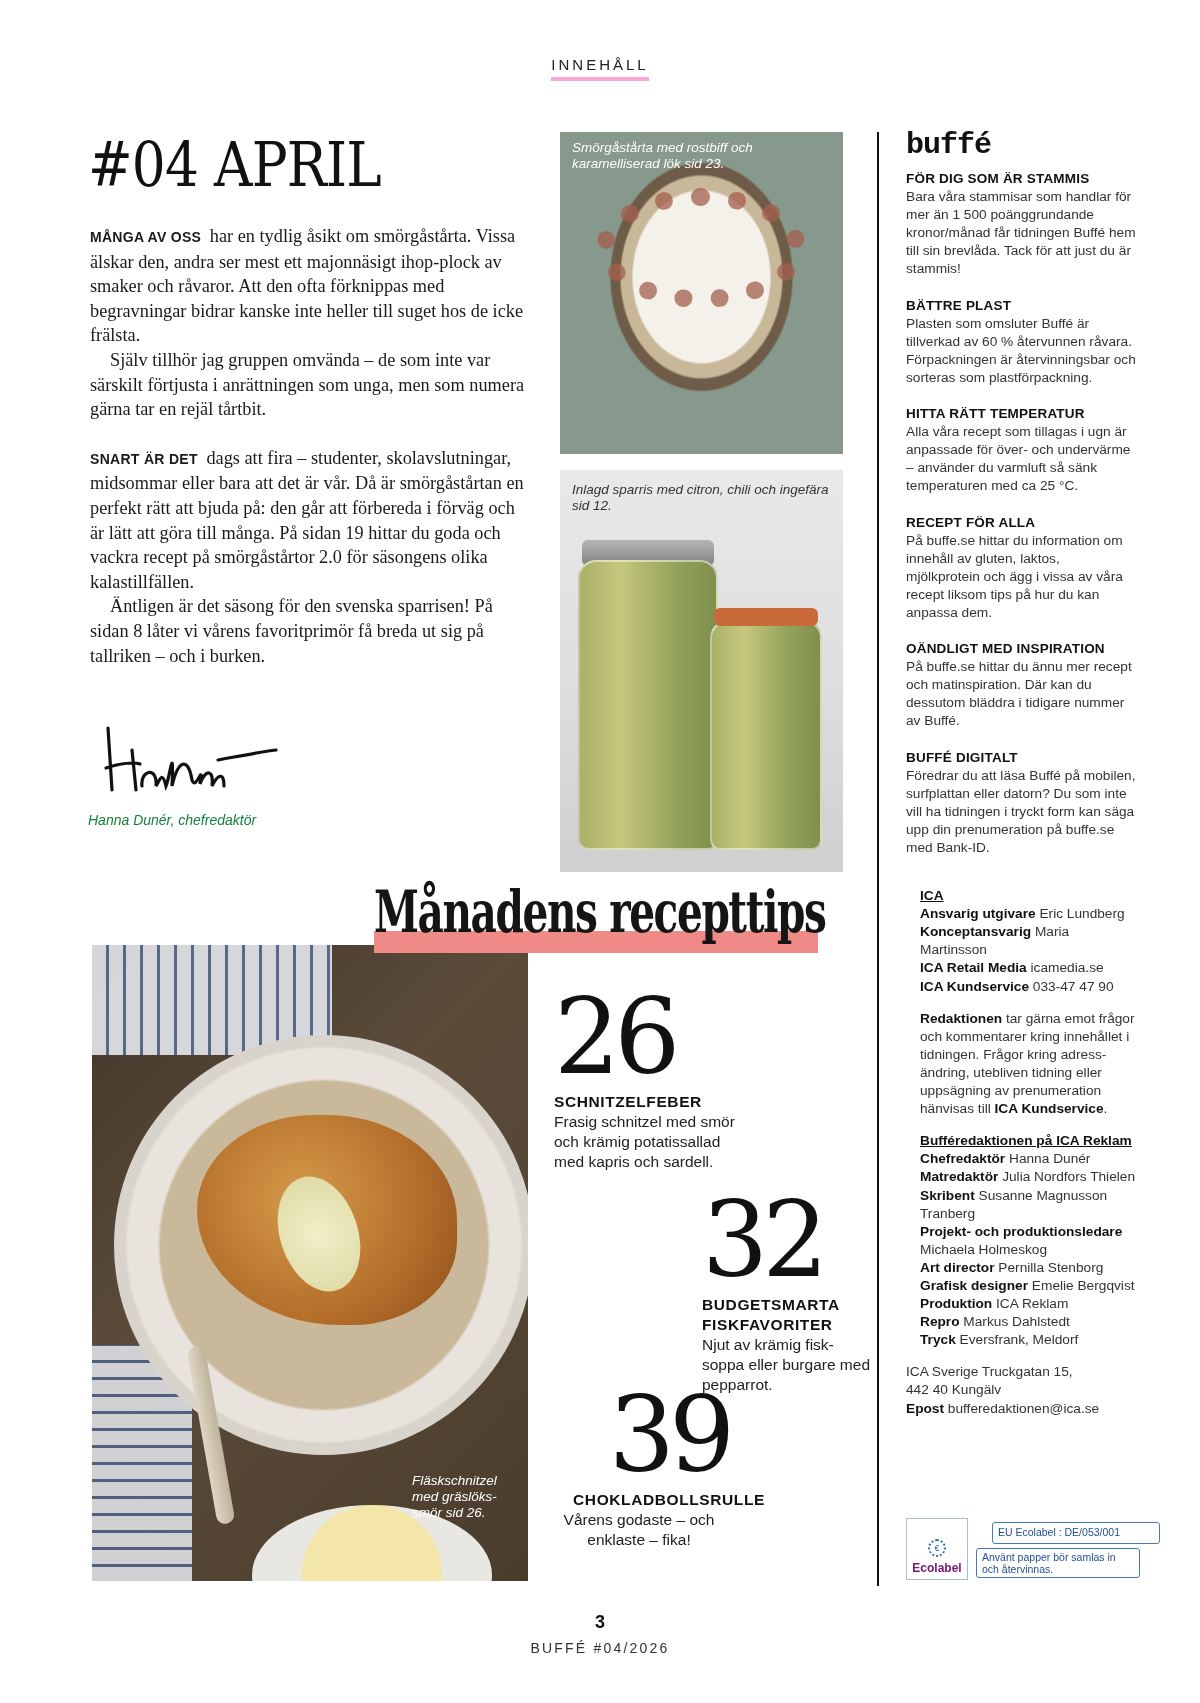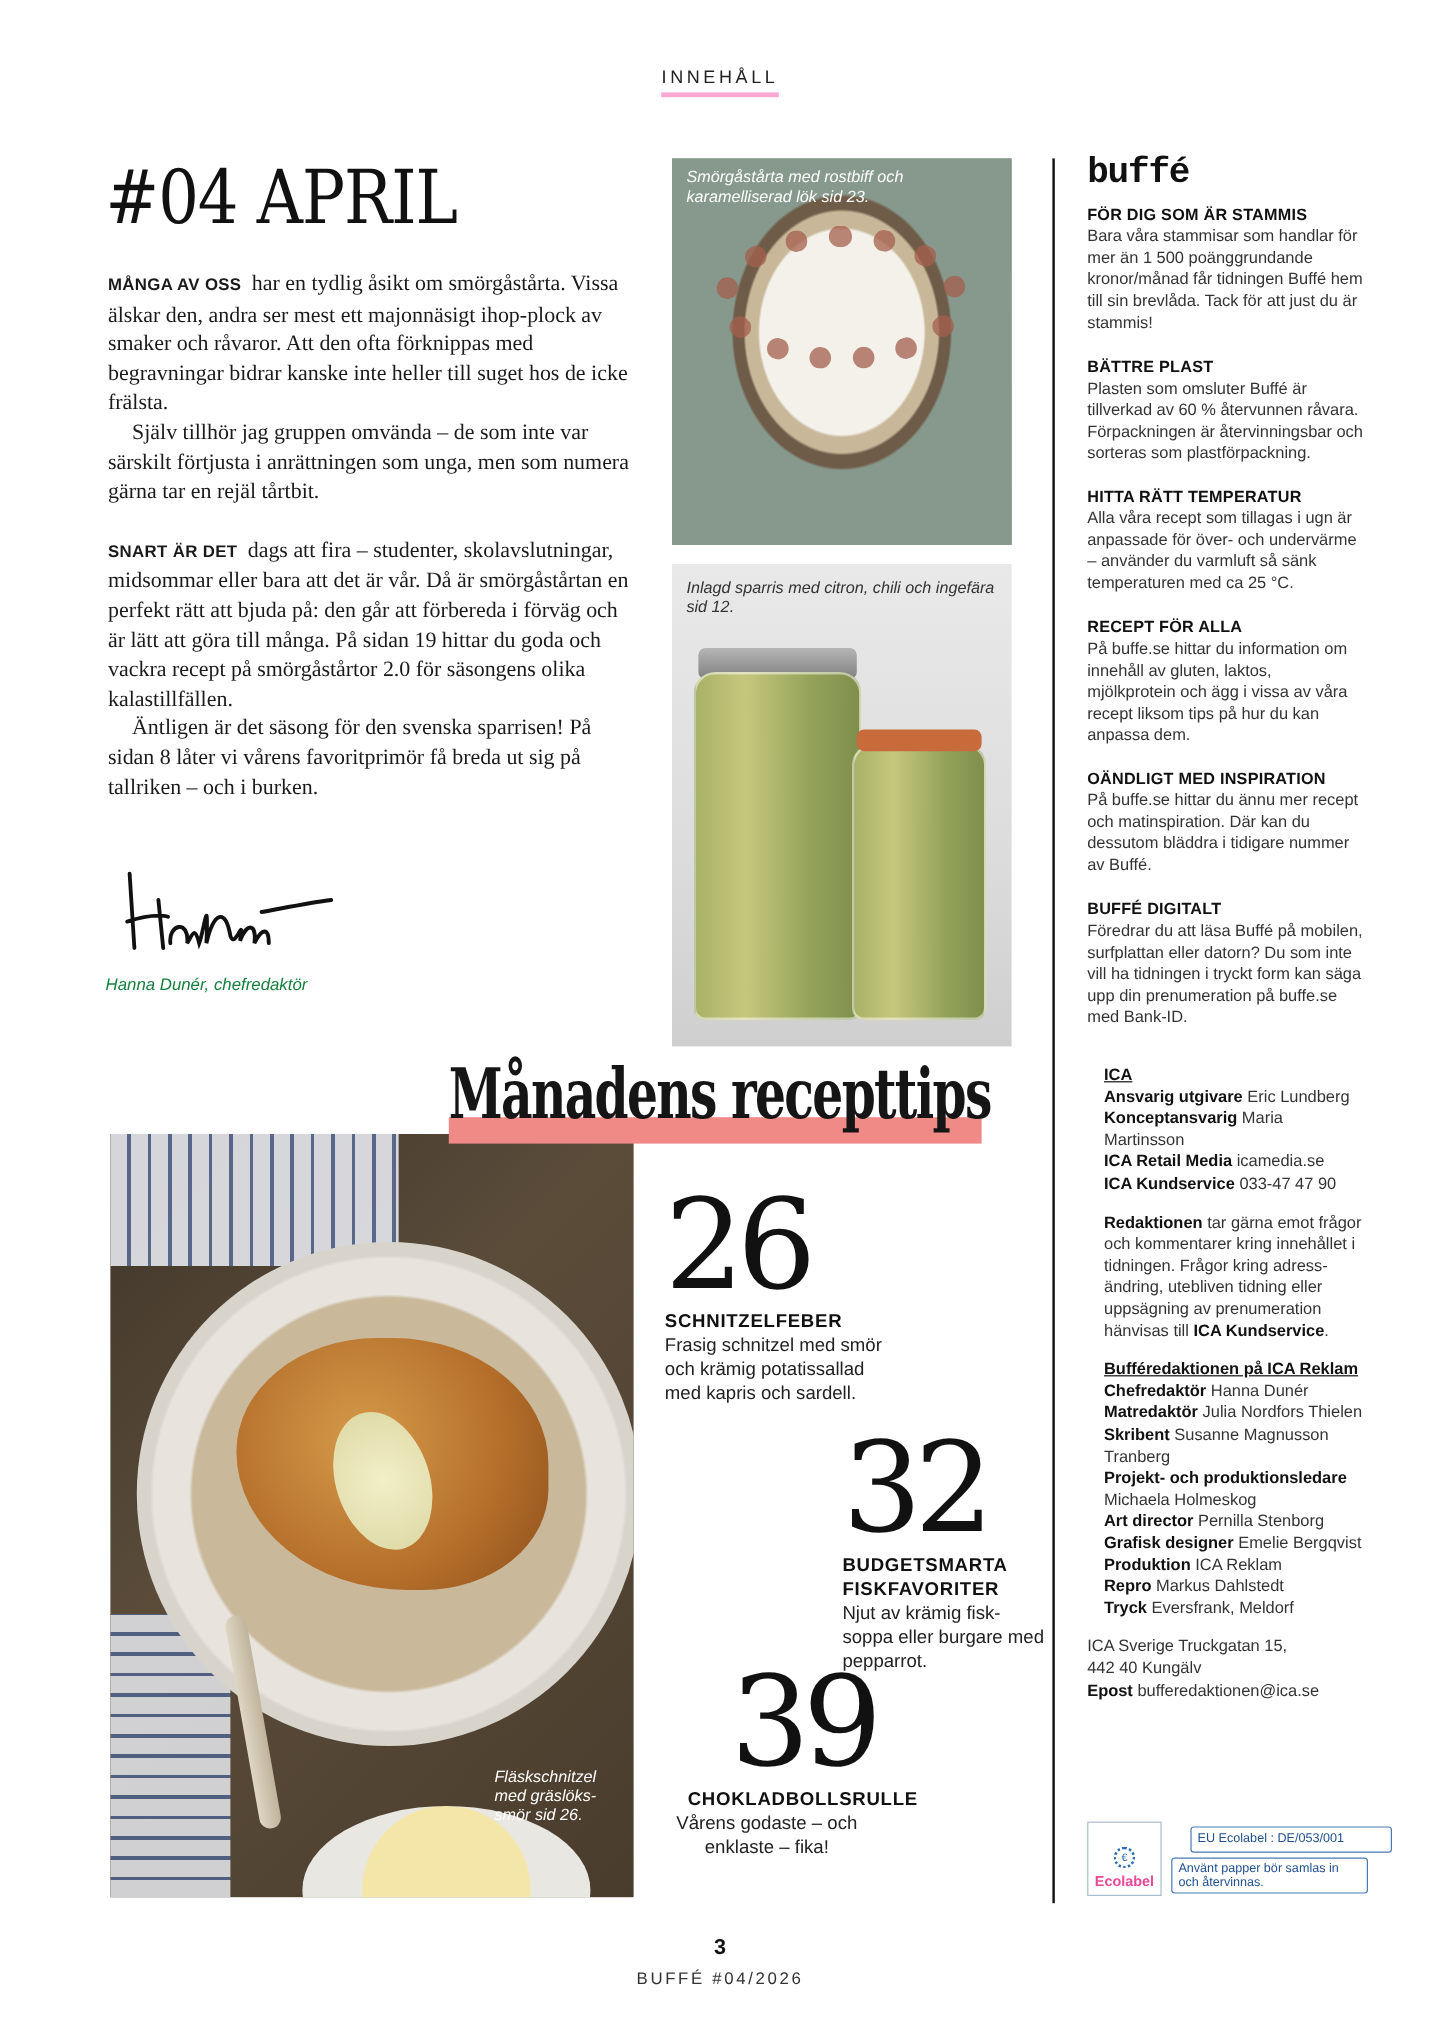--- a/index.html
+++ b/index.html
@@ -63,21 +63,21 @@
   .logo { font-family: Liberation Mono, monospace; font-weight: bold; font-size: 30px; letter-spacing: -1px; color: #111; line-height: 34px; margin-bottom: 8px; }
   .side-sec { margin-bottom: 18px; }
   .side-head { font-weight: bold; font-size: 13.5px; color: #111; letter-spacing: 0.2px; }
   .side-sec.ica { margin-top: 26px; }
   .u { text-decoration: underline; font-weight: bold; color: #111; }
   .credit b { color: #111; }
   .credits-block { margin-bottom: 14px; margin-left: 14px; }
 
   .ecolabel { left: 906px; top: 1518px; width: 62px; height: 62px; border: 1px solid #a8bcd0; background: #fff; display: flex; flex-direction: column; align-items: center; justify-content: flex-end; padding-bottom: 4px; }
   .eco-stars { width: 18px; height: 18px; border-radius: 50%; border: 2px dotted #2b6bb5; margin-bottom: 4px; font-size: 9px; color: #2b6bb5; display: flex; align-items: center; justify-content: center; }
-  .eco-word { font-size: 12px; color: #ec4899; font-weight: bold; }
+  .eco-word { font-size: 12px; color: #701a75; font-weight: bold; }
   .eco-box1 { left: 976px; top: 1522px; width: 168px; height: 22px; border: 1.5px solid #4a7ab5; border-radius: 3px; font-size: 10.5px; font-weight: normal; color: #1f4f8f; padding: 3px 5px; margin-left: 16px; }
   .eco-box2 { left: 976px; top: 1548px; width: 164px; height: 30px; border: 1.5px solid #4a7ab5; border-radius: 3px; font-size: 10.5px; line-height: 12px; color: #1f4f8f; padding: 2px 5px; }
 
   .page-num { left: 0; width: 1200px; top: 1612px; text-align: center; font-size: 18px; font-weight: bold; color: #111; }
   .footer { left: 0; width: 1200px; top: 1640px; text-align: center; font-size: 14px; letter-spacing: 2.2px; color: #333; }
 </style>
 </head>
 <body>
 
 <div class="abs section-label"><span>INNEHÅLL</span></div>

